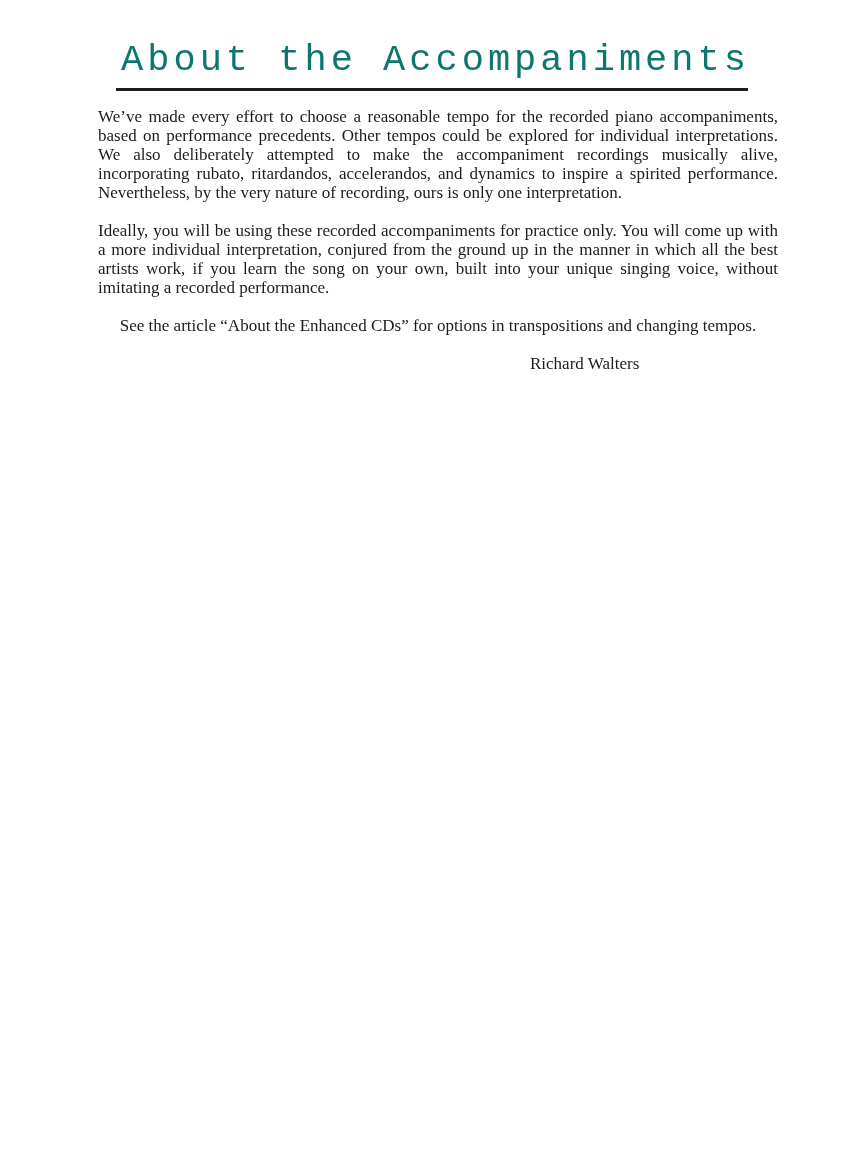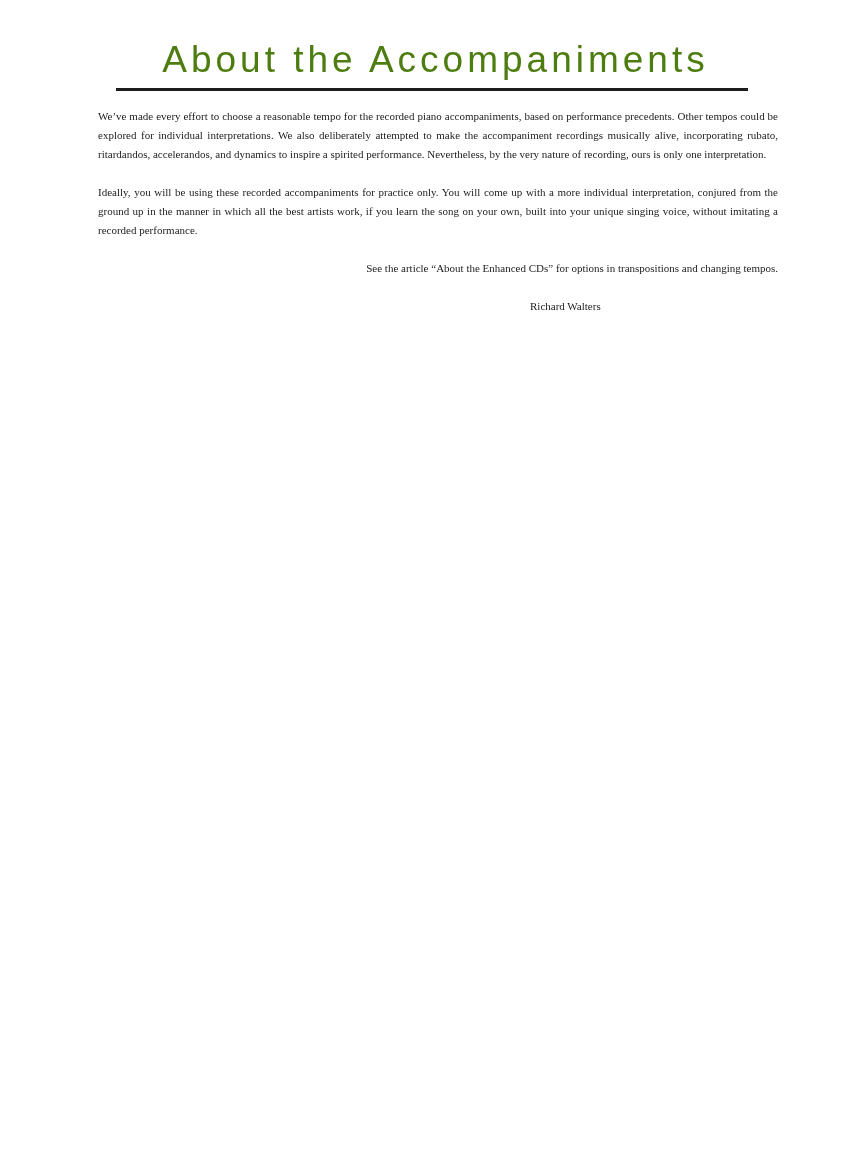--- a/index.html
+++ b/index.html
@@ -16,46 +16,46 @@
     box-sizing: border-box;
     overflow: hidden;
     font-family: "Liberation Serif", serif;
   }
   .title-block {
     margin-top: 40px;
     text-align: center;
   }
   .page-title {
     margin: 0;
-    font-family: Liberation Sans, sans-serif;
+    font-family: Liberation Mono, monospace;
     font-weight: 500;
     font-size: 37px;
     line-height: 1.1;
     letter-spacing: 4px;
-    color: #4d7c0f;
+    color: #0f766e;
     padding-left: 7px;
   }
   .title-rule {
     width: 632px;
     height: 0;
     border-top: 3px solid #1c1c1c;
     margin: 7px auto 0 auto;
   }
   .content {
     margin: 16px 88px 0 98px;
     width: 680px;
-    font-size: 11px;
+    font-size: 17px;
     line-height: 19px;
     text-align: justify;
   }
   .content p {
     margin: 0 0 19px 0;
   }
   .content p.single-line {
-    text-align: right;
+    text-align: center;
   }
   .signature {
     margin-left: 432px;
     margin-top: 12px;
     text-align: left;
     line-height: 19px;
   }
 </style>
 </head>
 <body>

